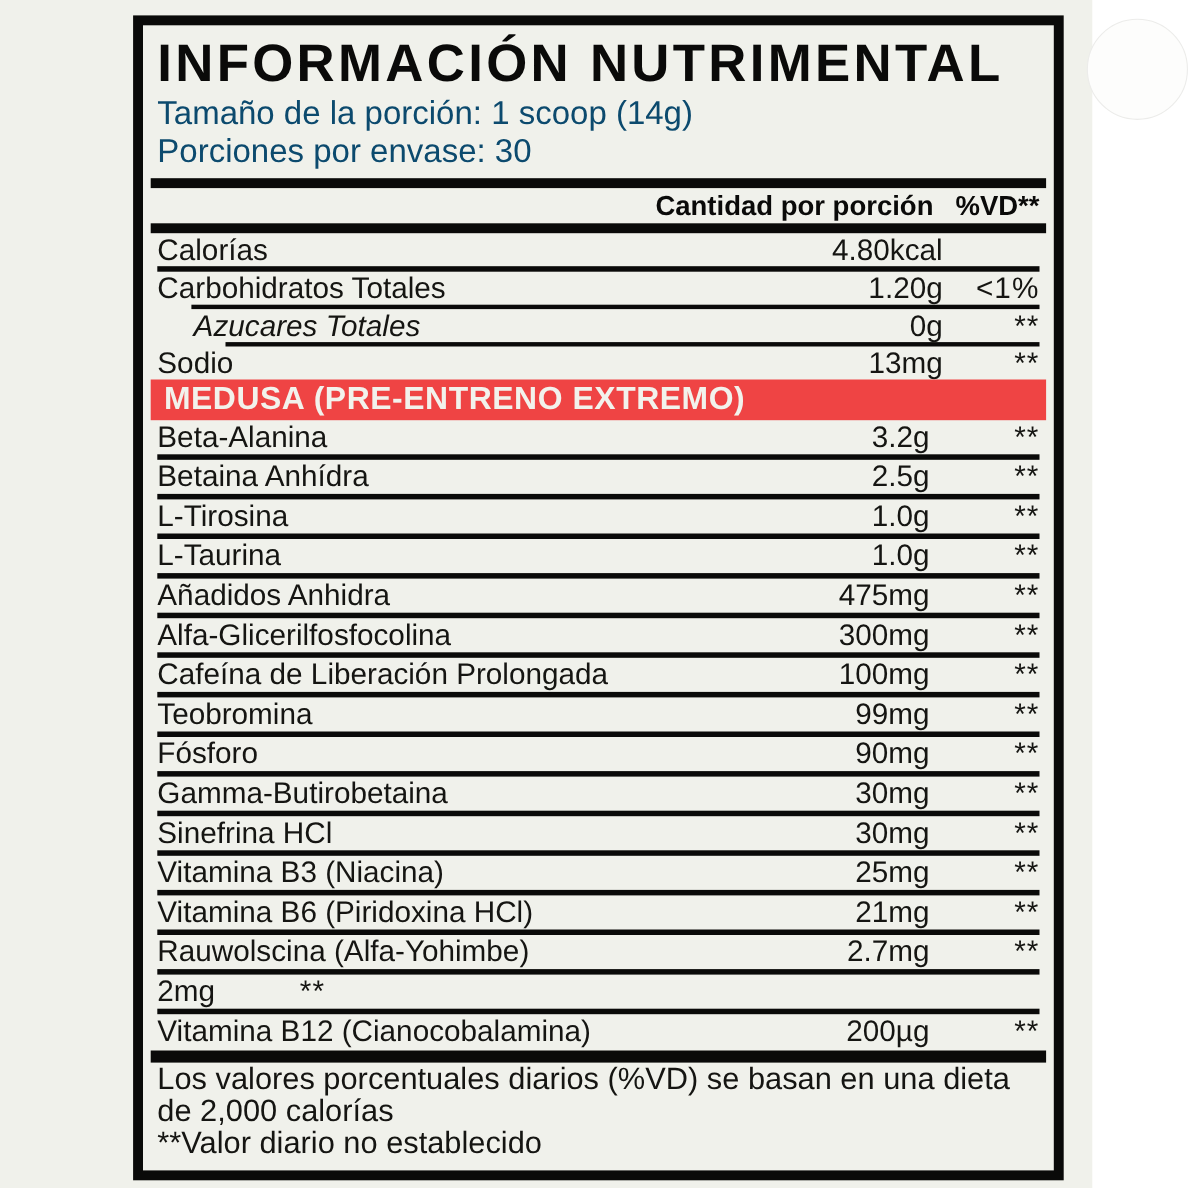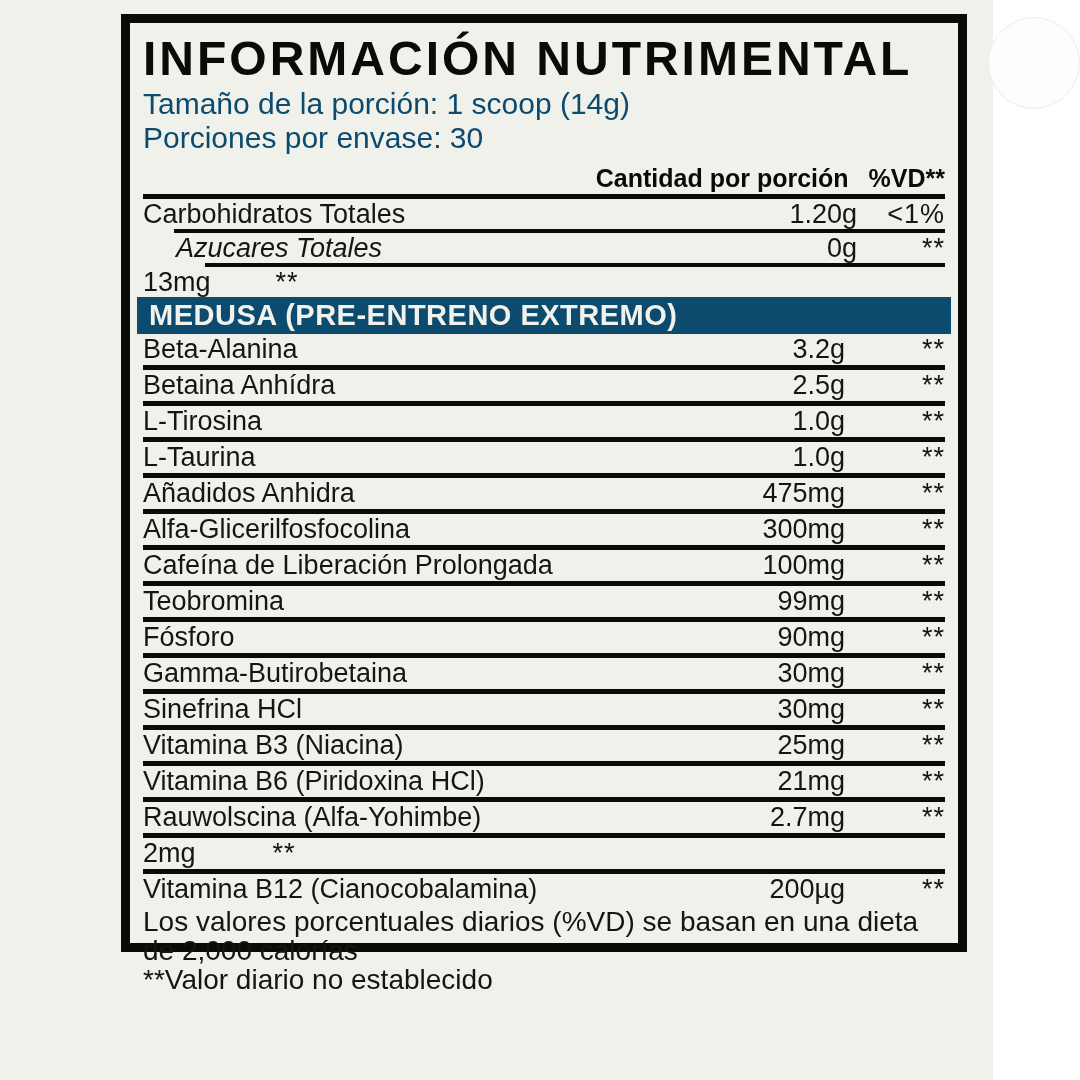--- a/index.html
+++ b/index.html
@@ -12,21 +12,21 @@
   }
   .photo-bg{
     position:absolute;left:0;top:0;width:993px;height:1080px;
     background:#f0f1eb;
   }
   .edge-circle{
     position:absolute;left:988px;top:17px;width:90px;height:90px;
     border-radius:50%;background:#fdfdfc;border:1px solid #ececea;
   }
   .nf-label{
-    position:absolute;left:121px;top:14px;width:846px;height:938px;
+    position:absolute;left:121px;top:14px;width:846px;height:1059px;
     box-sizing:border-box;border:9px solid #0a0a09;background:#f0f1eb;
     padding:8px 13px 0 13px;
     display:flex;flex-direction:column;
   }
   .nf-title{
     font-size:48px;font-weight:bold;letter-spacing:3px;line-height:56px;
     white-space:nowrap;color:#0a0a09;
   }
   .nf-serving{font-size:30px;line-height:34px;color:#0c4a6e;}
   .bar{background:#0a0a09;margin:0 -6px;}
@@ -43,21 +43,21 @@
   #ingredient-rows .nf-row{line-height:31px;gap:12px;}
   .nf-name{flex:1;white-space:nowrap;overflow:hidden;}
   .ind-1{padding-left:33px;font-style:italic;}
   .ind-2{padding-left:62px;}
   .nf-amount{text-align:right;white-space:nowrap;}
   .nf-dv{width:88px;text-align:right;white-space:nowrap;letter-spacing:1px;}
   .sep{height:5px;background:#0a0a09;}
   .sep-1{height:4px;margin-left:31px;}
   .sep-2{height:4px;margin-left:62px;}
   .nf-section{
-    background:#0c4a6e;color:#f2f2ec;font-weight:bold;
+    background:#ef4444;color:#f2f2ec;font-weight:bold;
     font-size:29px;line-height:37px;height:37px;
     padding-left:12px;letter-spacing:0.5px;margin:0 -6px;white-space:nowrap;
   }
   .nf-footnote{font-size:28px;line-height:29px;color:#151512;}
   .nf-footnote:first-of-type{margin-top:7px;}
 </style>
 </head>
 <body>
 
 <div class="photo-bg"></div>
@@ -72,20 +72,25 @@
 
   <div class="nf-colhead">
     <span>Cantidad por porción</span>
     <span>%VD**</span>
   </div>
 
   <div class="bar bar-2"></div>
 
   <div id="macro-rows">
   <div class="nf-row-wrap">
+    <div class="nf-row">
+      <span class="nf-name">Calorías</span>
+      <span class="nf-amount">4.80kcal</span>
+      <span class="nf-dv"></span>
+    </div>
     <div class="sep sep-0"></div>
   </div>
 
   <div class="nf-row-wrap">
     <div class="nf-row">
       <span class="nf-name">Carbohidratos Totales</span>
       <span class="nf-amount">1.20g</span>
       <span class="nf-dv">&lt;1%</span>
     </div>
     <div class="sep sep-1"></div>
@@ -96,20 +101,21 @@
       <span class="nf-name ind-1">Azucares Totales</span>
       <span class="nf-amount">0g</span>
       <span class="nf-dv">**</span>
     </div>
     <div class="sep sep-2"></div>
   </div>
 
 
   <div class="nf-row-wrap">
     <div class="nf-row">
+      <span class="nf-name">Sodio</span>
       <span class="nf-amount">13mg</span>
       <span class="nf-dv">**</span>
     </div>
 
   </div>
 </div>
 
   <div class="nf-section">MEDUSA (PRE-ENTRENO EXTREMO)</div>
 
   <div id="ingredient-rows">

